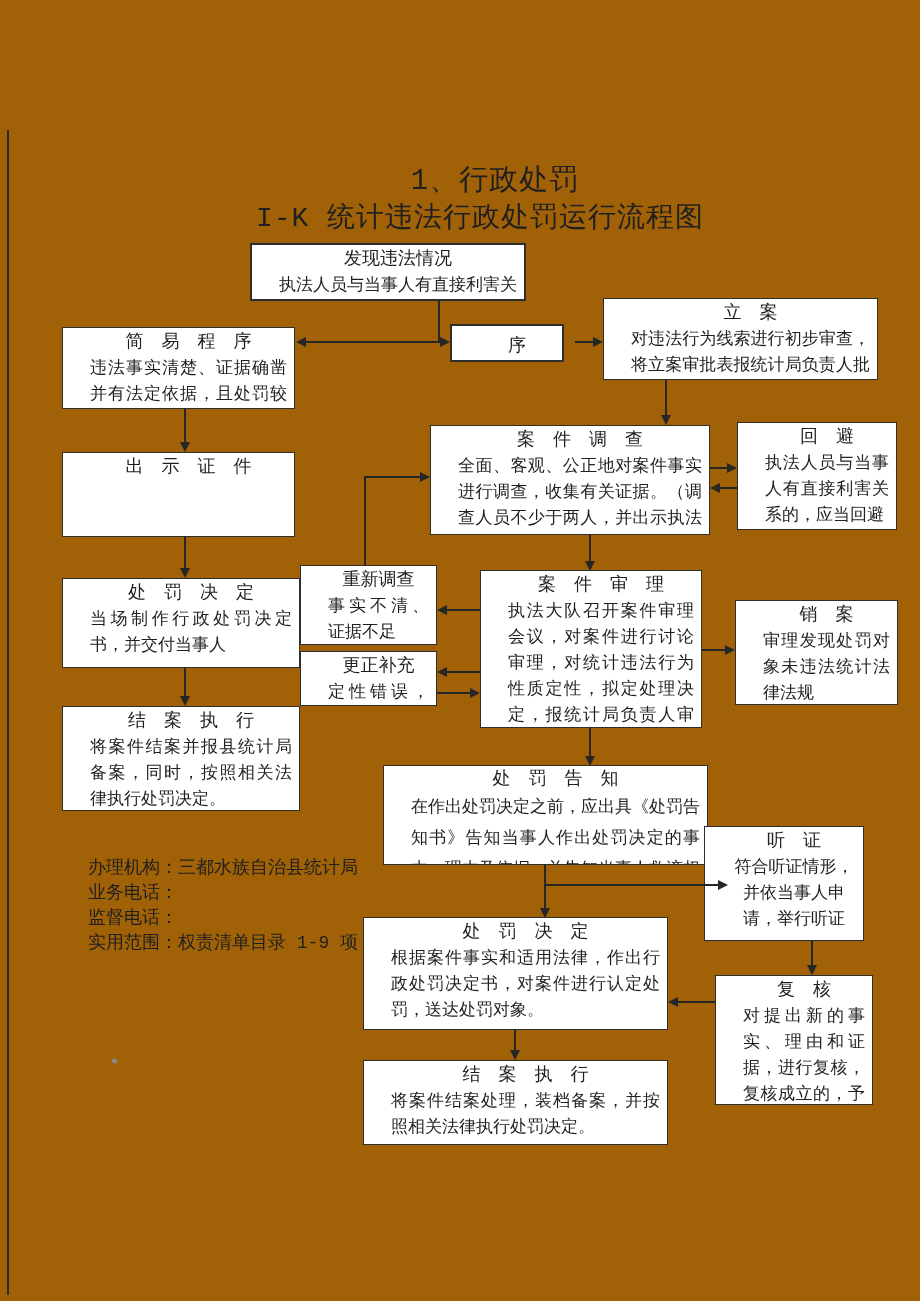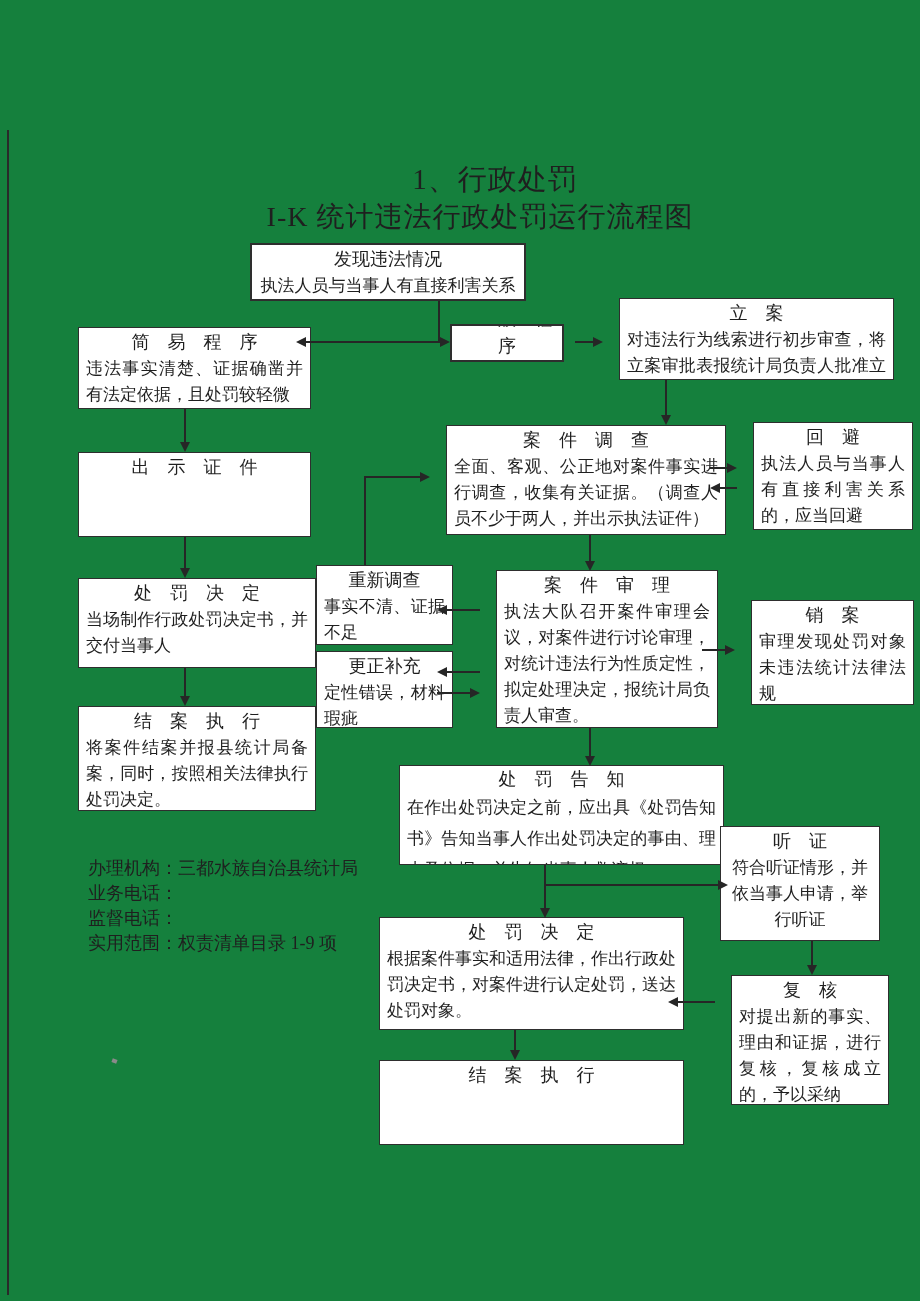--- a/index.html
+++ b/index.html
@@ -1,33 +1,33 @@
 <!DOCTYPE html>
 <html style="--ink: #1f1f1f;"><head>
 <meta charset="utf-8">
 <style>
   html,body { margin:0; padding:0; background:#ffffff; }
   .page {
-    position:relative; width:920px; height:1301px; background:#15803d;
-    font-family:Liberation Serif, serif; color:#1f1f1f;
+    position:relative; width:920px; height:1301px; background:#a16207;
+    font-family:Liberation Mono, monospace; color:#1f1f1f;
     overflow:hidden;
   }
   .doc-title {
     position:absolute; left:45px; top:160px; width:900px;
     text-align:center; font-size:29px; letter-spacing:1px;
   }
   .doc-subtitle {
     position:absolute; left:30px; top:198px; width:900px;
     text-align:center; font-size:28px; letter-spacing:1px;
   }
   .box {
     position:absolute; box-sizing:border-box; background:#ffffff;
-    border:2px solid #2e2e2e; overflow:hidden;
-  }
-  .thin { border-width:1.5px;margin-left:16px; }
+    border:2px solid #2e2e2e; overflow:hidden;padding-left:20px;
+  }
+  .thin { border-width:1.5px; }
   .box-title { text-align:center; font-size:18px; line-height:27px; padding-top:1px; }
   .box-body  { font-size:17px; line-height:26px; padding:0 7px; text-align:justify; }
   .center-body .box-body { text-align:center; padding:0 4px; }
   .only-title { display:flex; align-items:center; justify-content:center; }
   .only-title .box-title { padding-top:0; }
   .vline, .hline { position:absolute; background:#262626; }
   .vline { width:2px; }
   .hline { height:2px; }
   .arr { position:absolute; width:0; height:0; }
   .arr-right { border-top:5px solid transparent; border-bottom:5px solid transparent; border-left:10px solid #262626; }
@@ -83,21 +83,21 @@
   <div class="box thin" style="left:62px; top:578px; width:238px; height:90px;">
     <div class="box-title">处　罚　决　定</div>
     <div class="box-body">当场制作行政处罚决定书，并交付当事人</div>
   </div>
 
   <div class="box thin" style="left:300px; top:565px; width:137px; height:80px;">
     <div class="box-title">重新调查</div>
     <div class="box-body">事实不清、证据不足</div>
   </div>
 
-  <div class="box thin" style="left:300px; top:651px; width:137px; height:77px;">
+  <div class="box thin" style="left:300px; top:651px; width:137px; height:55px;">
     <div class="box-title">更正补充</div>
     <div class="box-body">定性错误，材料瑕疵</div>
   </div>
 
   <div class="box thin" style="left:480px; top:570px; width:222px; height:158px;">
     <div class="box-title">案　件　审　理</div>
     <div class="box-body">执法大队召开案件审理会议，对案件进行讨论审理，对统计违法行为性质定性，拟定处理决定，报统计局负责人审查。</div>
   </div>
 
   <div class="box thin" style="left:735px; top:600px; width:163px; height:105px;">
@@ -125,20 +125,21 @@
     <div class="box-body">根据案件事实和适用法律，作出行政处罚决定书，对案件进行认定处罚，送达处罚对象。</div>
   </div>
 
   <div class="box thin" style="left:715px; top:975px; width:158px; height:130px;">
     <div class="box-title">复　核</div>
     <div class="box-body">对提出新的事实、理由和证据，进行复核，复核成立的，予以采纳</div>
   </div>
 
   <div class="box thin" style="left:363px; top:1060px; width:305px; height:85px;">
     <div class="box-title">结　案　执　行</div>
+    <div class="box-body">将案件结案处理，装档备案，并按照相关法律执行处罚决定。</div>
   </div>
 
   <div class="info-block">
     <div>办理机构：三都水族自治县统计局</div>
     <div>业务电话：</div>
     <div>监督电话：</div>
     <div>实用范围：权责清单目录 1-9 项</div>
   </div>
 
   <div class="vline" style="left:438px; top:301px; height:41px;"></div>

